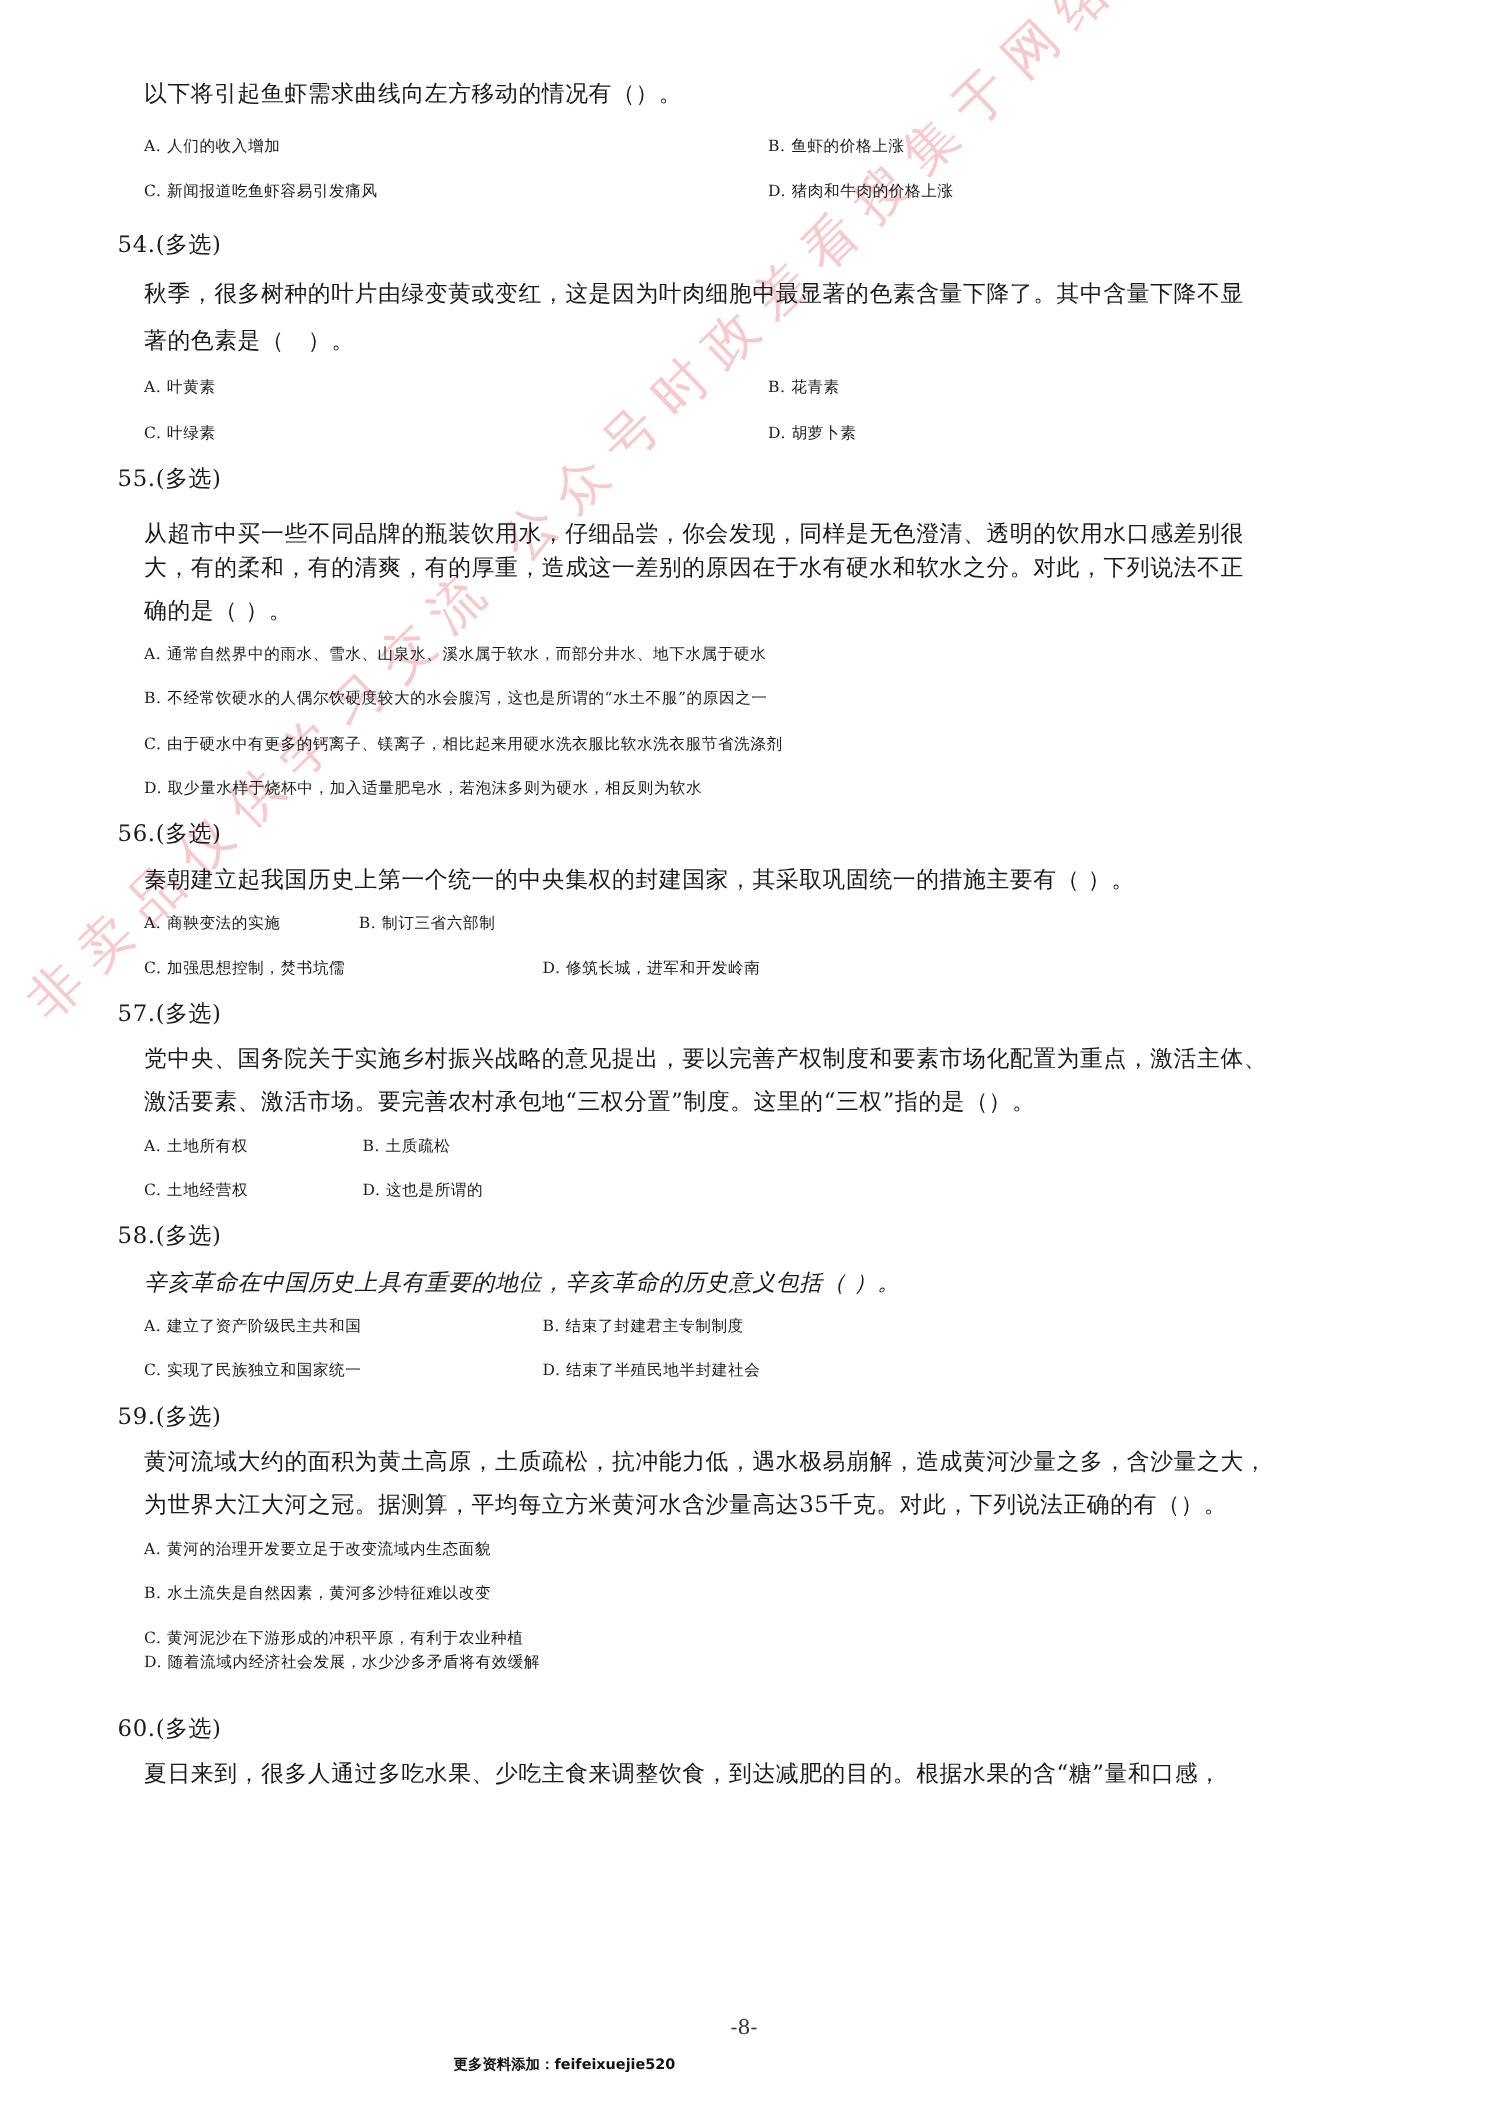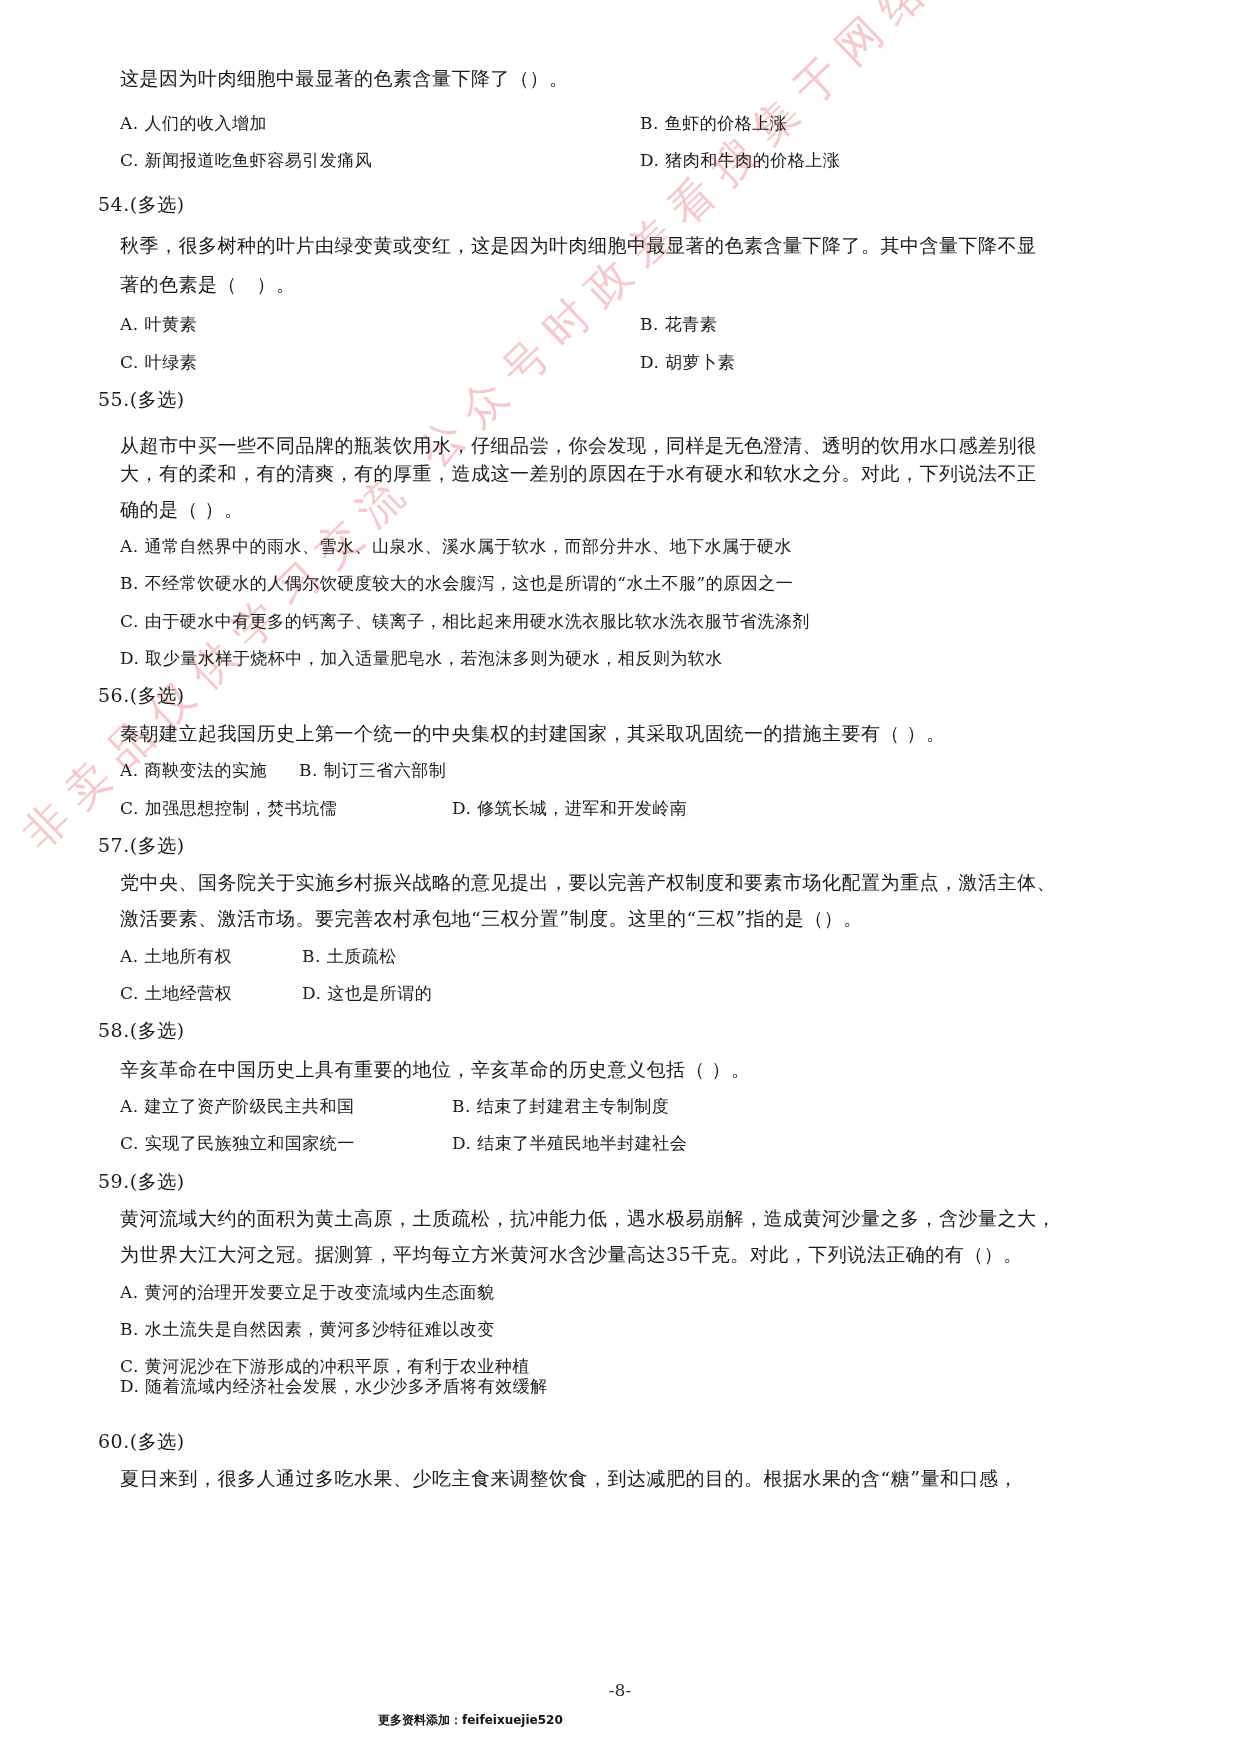--- a/index.html
+++ b/index.html
@@ -29,21 +29,21 @@
       letter-spacing: 0.5px;
     }
     .qnum {
       left: 98px;
     }
     .body {
       left: 120px;
     }
     .opt {
       position: absolute;
-      font-size: 17px;
+      font-size: 13px;
       line-height: 24px;
       white-space: nowrap;
       letter-spacing: 0.5px;
     }
     .page-number {
       position: absolute;
       left: 0;
       width: 1240px;
       top: 1680px;
       text-align: center;
@@ -82,21 +82,21 @@
     }
   </style>
 </head>
 <body>
 
 <div class="page">
 
   <div class="watermark">非卖品仅供学习交流 公众号时政差看搜集于网络</div>
 
   <div>
-    <div class="line body" style="top:66px;">这是因为叶肉细胞中最显著的色素含量下降了（）。</div>
+    <div class="line body" style="top:66px;">以下将引起鱼虾需求曲线向左方移动的情况有（）。</div>
     <div class="opt" style="left:120px; top:111px;">A. 人们的收入增加</div>
     <div class="opt" style="left:640px; top:111px;">B. 鱼虾的价格上涨</div>
     <div class="opt" style="left:120px; top:148px;">C. 新闻报道吃鱼虾容易引发痛风</div>
     <div class="opt" style="left:640px; top:148px;">D. 猪肉和牛肉的价格上涨</div>
   </div>
 
   <div>
     <div class="line qnum" style="top:192px;">
       <span>54.</span><span>(多选)</span>
     </div>
@@ -141,21 +141,21 @@
     <div class="opt" style="left:120px; top:944px;">A. 土地所有权</div>
     <div class="opt" style="left:302px; top:944px;">B. 土质疏松</div>
     <div class="opt" style="left:120px; top:981px;">C. 土地经营权</div>
     <div class="opt" style="left:302px; top:981px;">D. 这也是所谓的</div>
   </div>
 
   <div>
     <div class="line qnum" style="top:1018px;">
       <span>58.</span><span>(多选)</span>
     </div>
-    <div class="line body" style="top:1057px;">辛亥革命在中国历史上具有重要的地位，辛亥革命的历史意义包括（ ）。</div>
+    <div class="line body" style="top:1057px;font-style:italic;">辛亥革命在中国历史上具有重要的地位，辛亥革命的历史意义包括（ ）。</div>
     <div class="opt" style="left:120px; top:1094px;">A. 建立了资产阶级民主共和国</div>
     <div class="opt" style="left:452px; top:1094px;">B. 结束了封建君主专制制度</div>
     <div class="opt" style="left:120px; top:1131px;">C. 实现了民族独立和国家统一</div>
     <div class="opt" style="left:452px; top:1131px;">D. 结束了半殖民地半封建社会</div>
   </div>
 
   <div>
     <div class="line qnum" style="top:1169px;">
       <span>59.</span><span>(多选)</span>
     </div>

